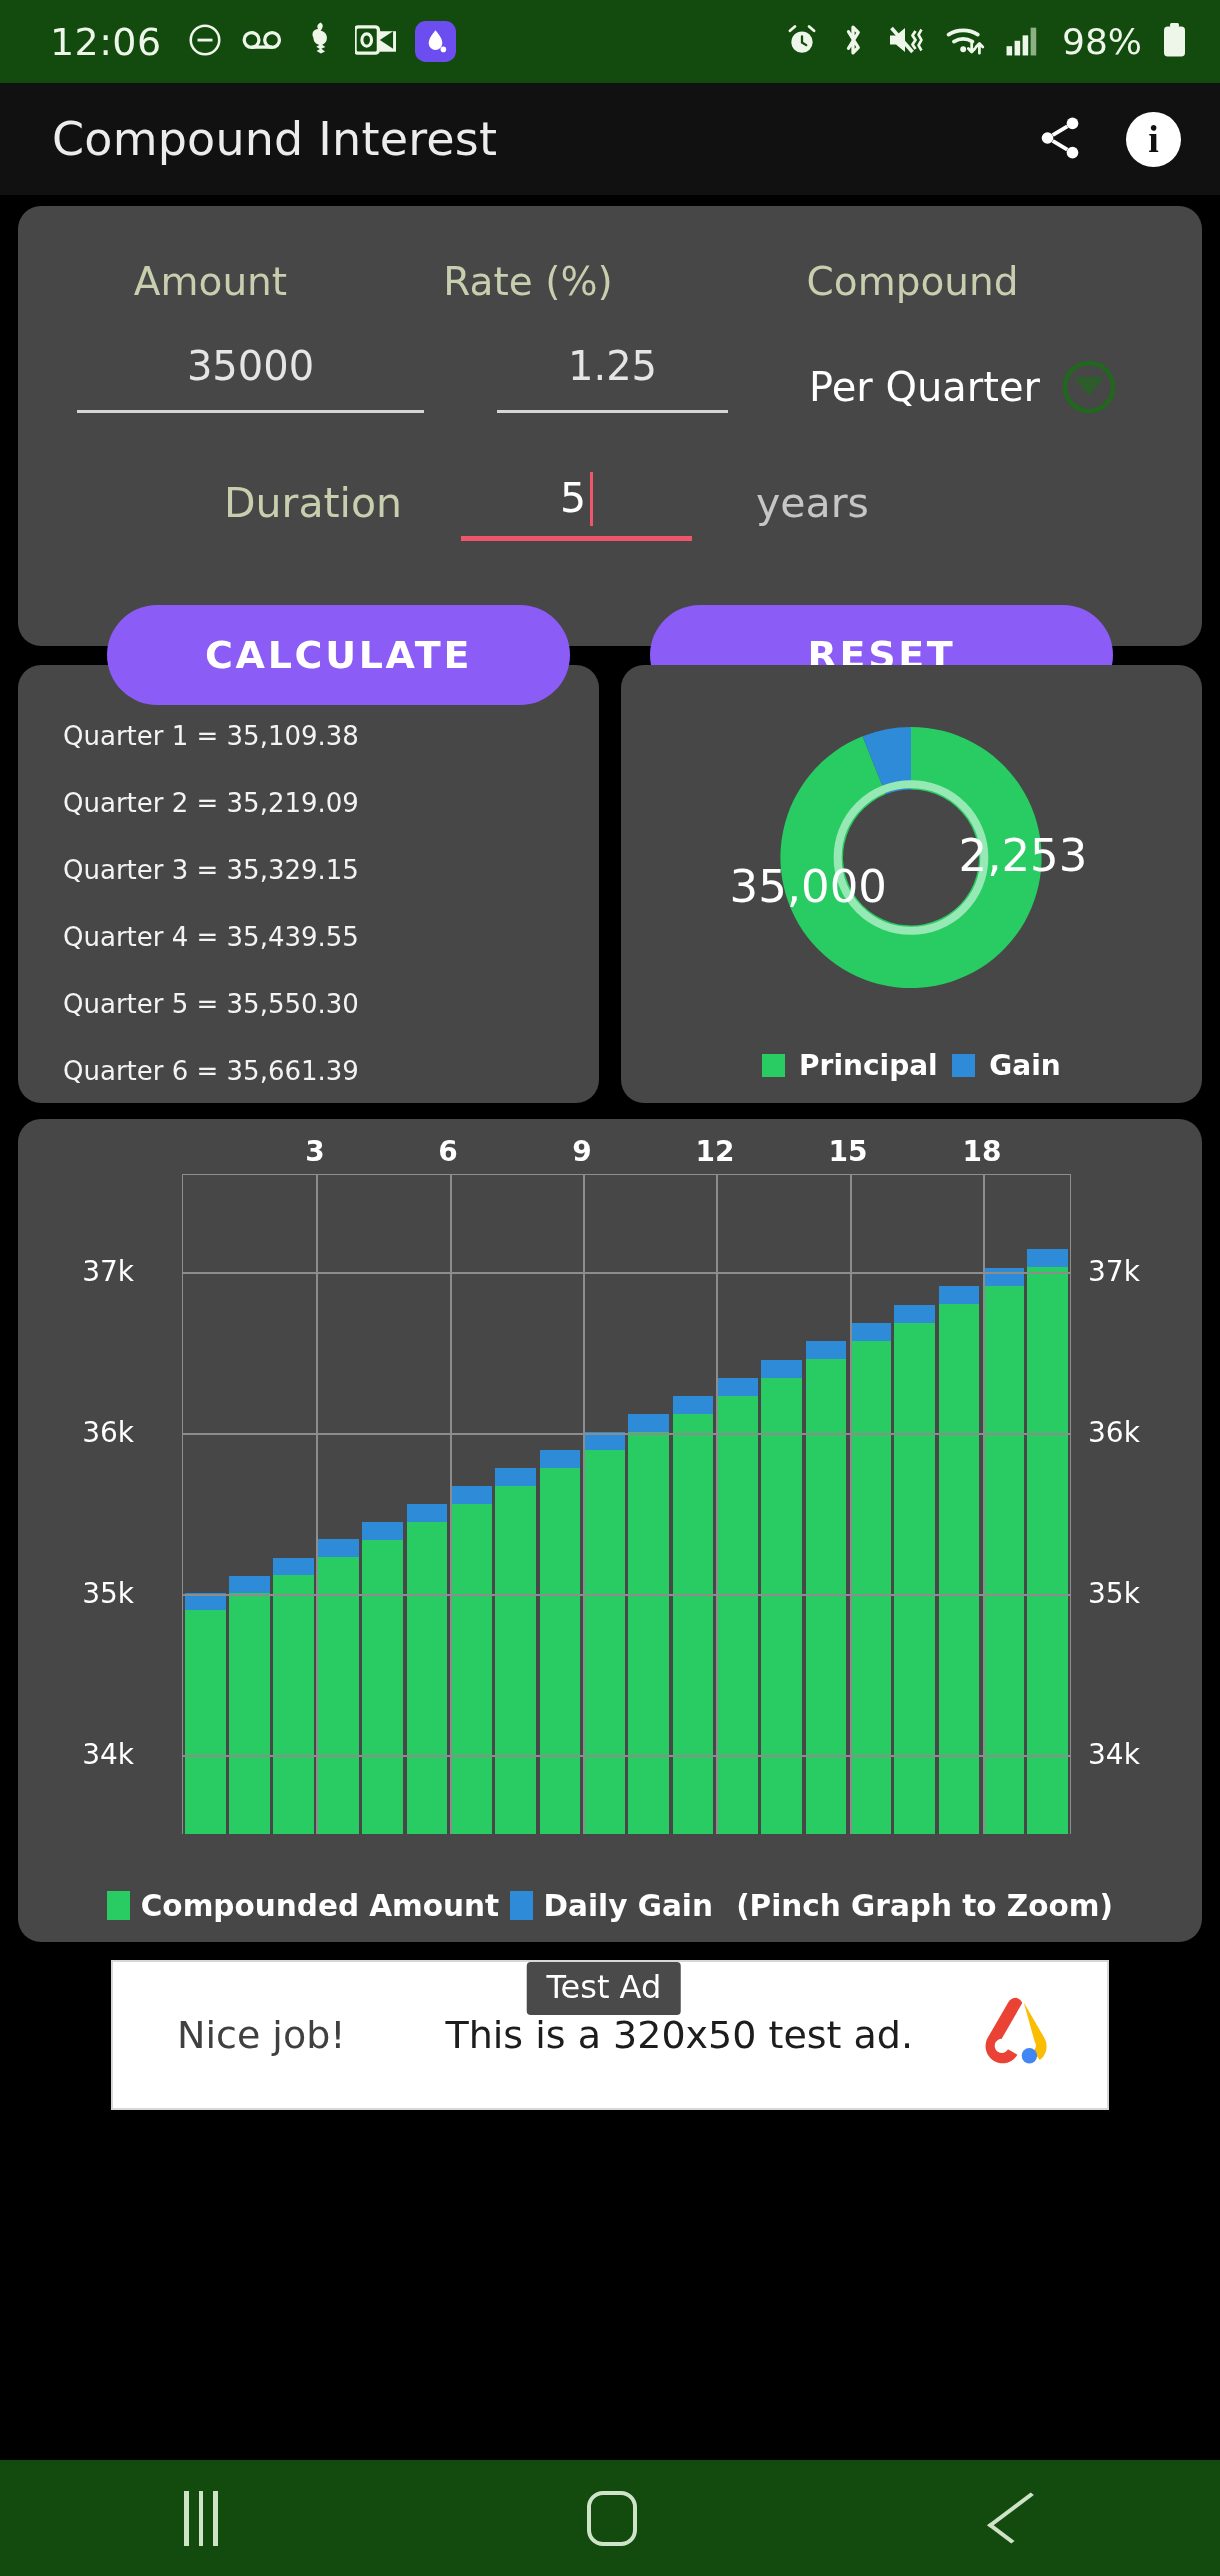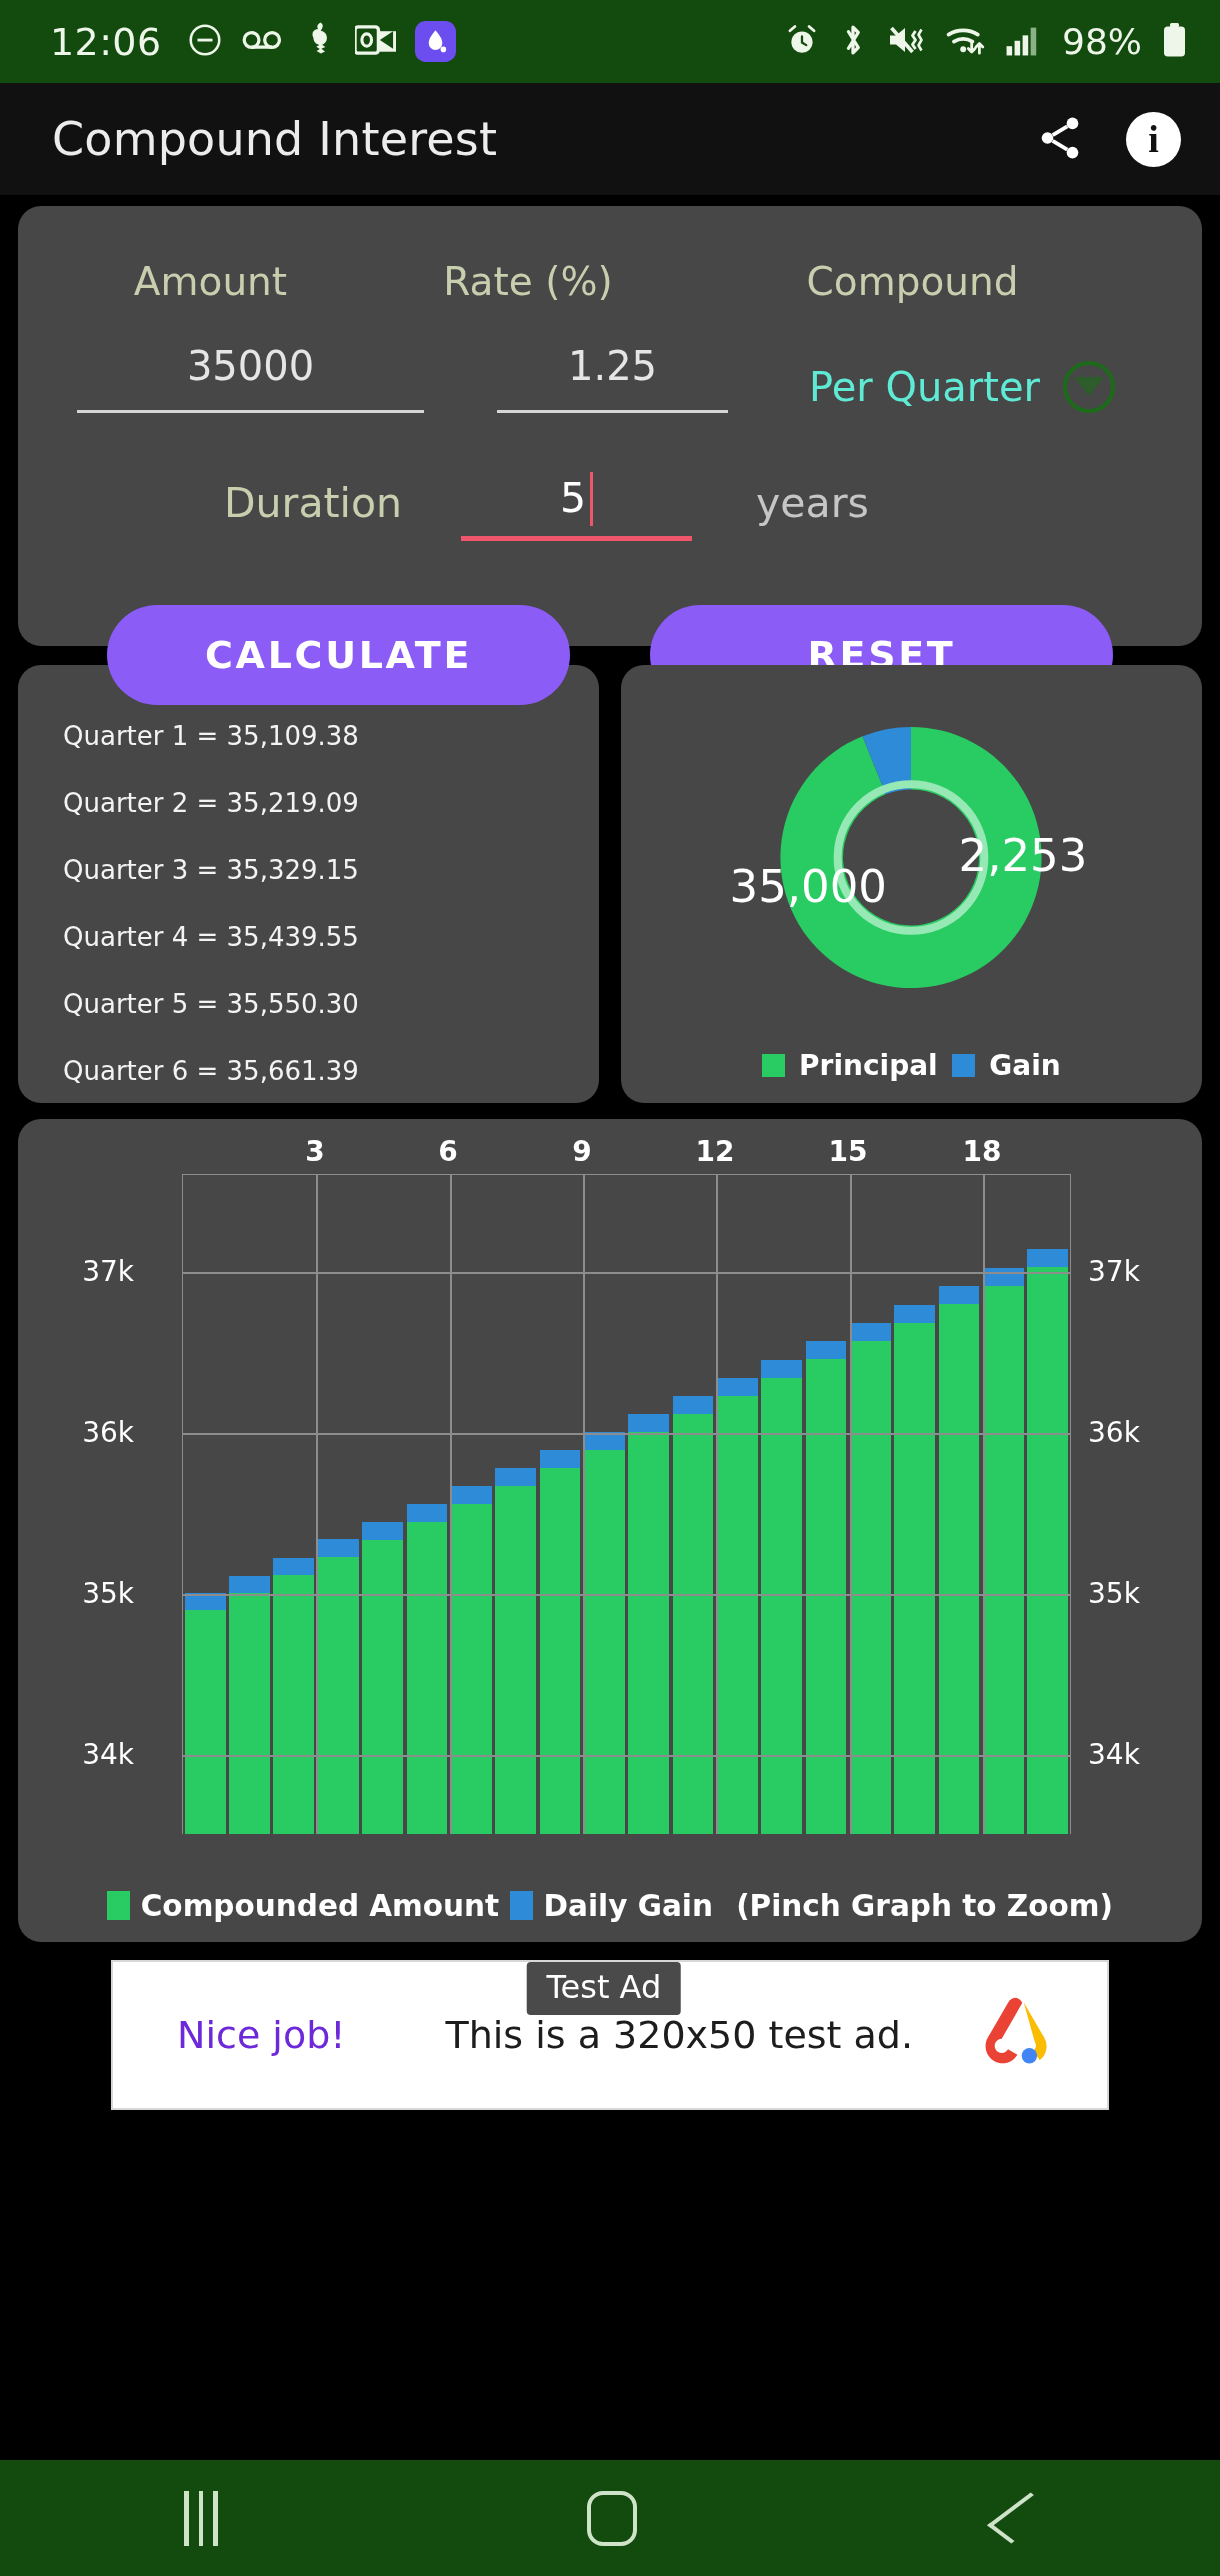--- a/index.html
+++ b/index.html
@@ -107,21 +107,21 @@
   .field-amount { width: 347px; margin-left: 59px; }
   .field-rate   { width: 231px; margin-left: 73px; }
 
   .comp-select {
     display: flex;
     align-items: center;
     margin-left: 81px;
     gap: 23px;
   }
   .comp-value {
-    color: #5eead4;
+    color: #ffffff;
     font-size: 40px;
     font-family: "DejaVu Sans", sans-serif;
   }
   .dropdown-circle {
     width: 52px; height: 52px; border-radius: 50%;
     border: 4.5px solid #1d6b1a;
     display: flex; align-items: center; justify-content: center;
   }
   .dd-tri {
     width: 0; height: 0;
@@ -359,21 +359,21 @@
     top: 0; left: 50%;
     transform: translateX(-54%);
     background: #4a4a4a;
     color: #ffffff;
     font-size: 32px;
     padding: 5.4px 19.7px 9px 19.7px;
     border-radius: 4px;
     font-family: "DejaVu Sans", sans-serif;
   }
   .ad-cta {
-    color: #6d28d9;
+    color: #404040;
     font-size: 38px;
     margin-left: 64px;
     font-family: "DejaVu Sans", sans-serif;
   }
   .ad-body {
     color: #1d1d1d;
     font-size: 38px;
     margin-left: 100px;
     font-family: "DejaVu Sans", sans-serif;
   }

